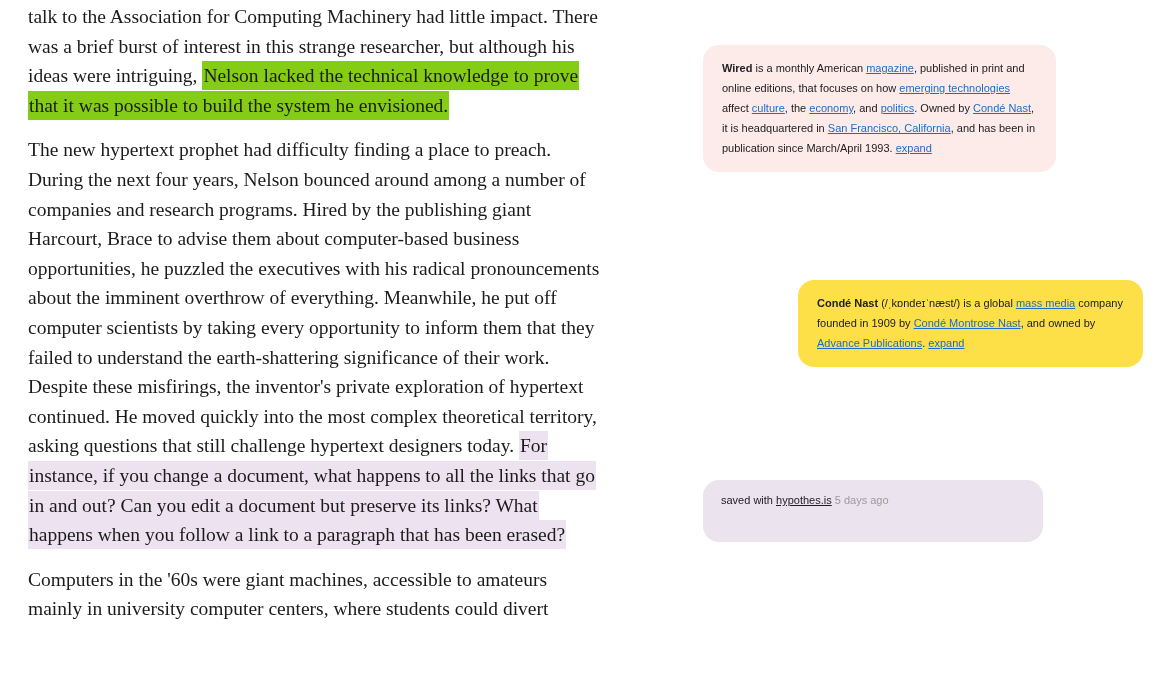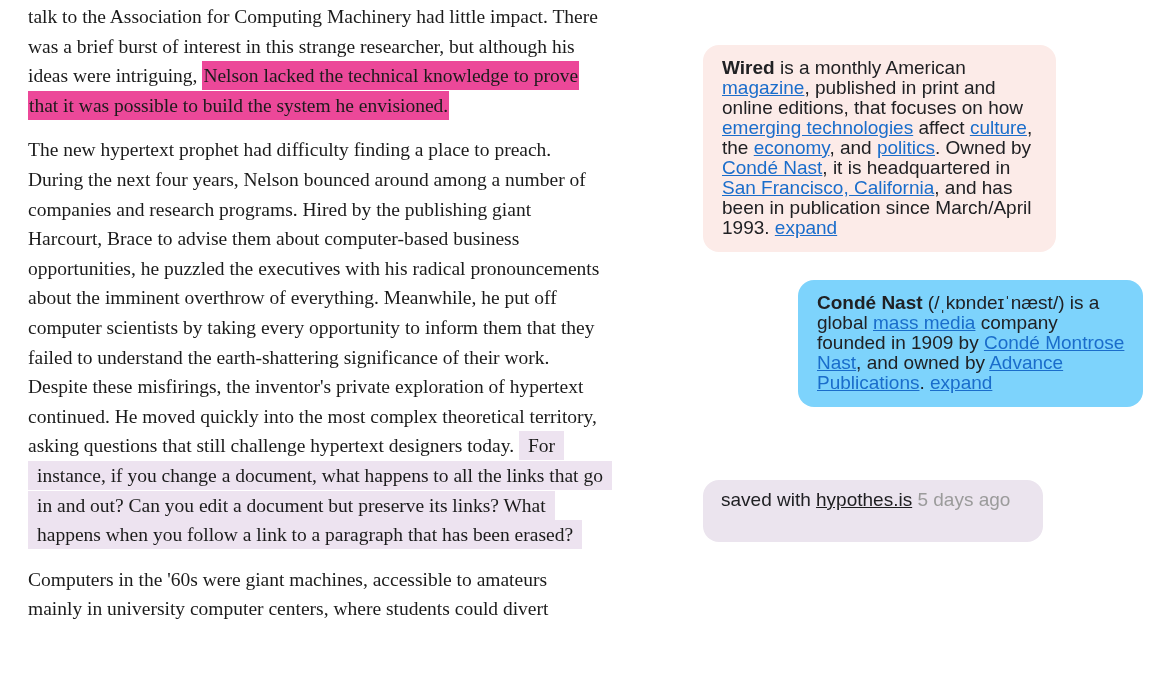--- a/index.html
+++ b/index.html
@@ -19,55 +19,55 @@
     font-family: "Liberation Serif", serif;
     font-size: 19.5px;
     line-height: 29.6px;
     color: #1b1b1b;
   }
   .para { margin: 0 0 15px 0; }
 
   .seg-plain { color: inherit; }
   .seg-bold  { font-weight: bold; }
   .seg-hl-blue {
-    background: #ec4899;
+    background: #84cc16;
     padding: 4px 1px;
     -webkit-box-decoration-break: clone;
     box-decoration-break: clone;
   }
   .seg-hl-purple {
     background: #ede3f0;
-    padding: 4px 9px;
+    padding: 4px 1px;
     -webkit-box-decoration-break: clone;
     box-decoration-break: clone;
   }
 
   
   .card {
     position: absolute;
     font-family: "Liberation Sans", sans-serif;
-    font-size: 19px;
+    font-size: 11px;
     line-height: 20px;
     color: #202124;
     border-radius: 16px;
     box-sizing: border-box;
   }
   .card p { margin: 0; }
 
   .card-wired {
     left: 703px; top: 45px;
     width: 353px;
     padding: 13px 18px 14px 19px;
     background: #fcebe8;
   }
   .card-conde {
     left: 798px; top: 280px;
     width: 345px;
     padding: 13px 18px 14px 19px;
-    background: #7dd3fc;
+    background: #fde047;
   }
   .card-annotation {
     left: 703px; top: 480px;
     width: 340px;
     padding: 10px 18px 13px 18px;
     background: #ebe4ee;
   }
   .card-annotation .row   { margin: 0 0 19px 0; }
   .card-annotation .row-3 { margin-bottom: 7px; }
   .card-annotation .row-4 { margin-bottom: 0; padding-left: 16px; }

